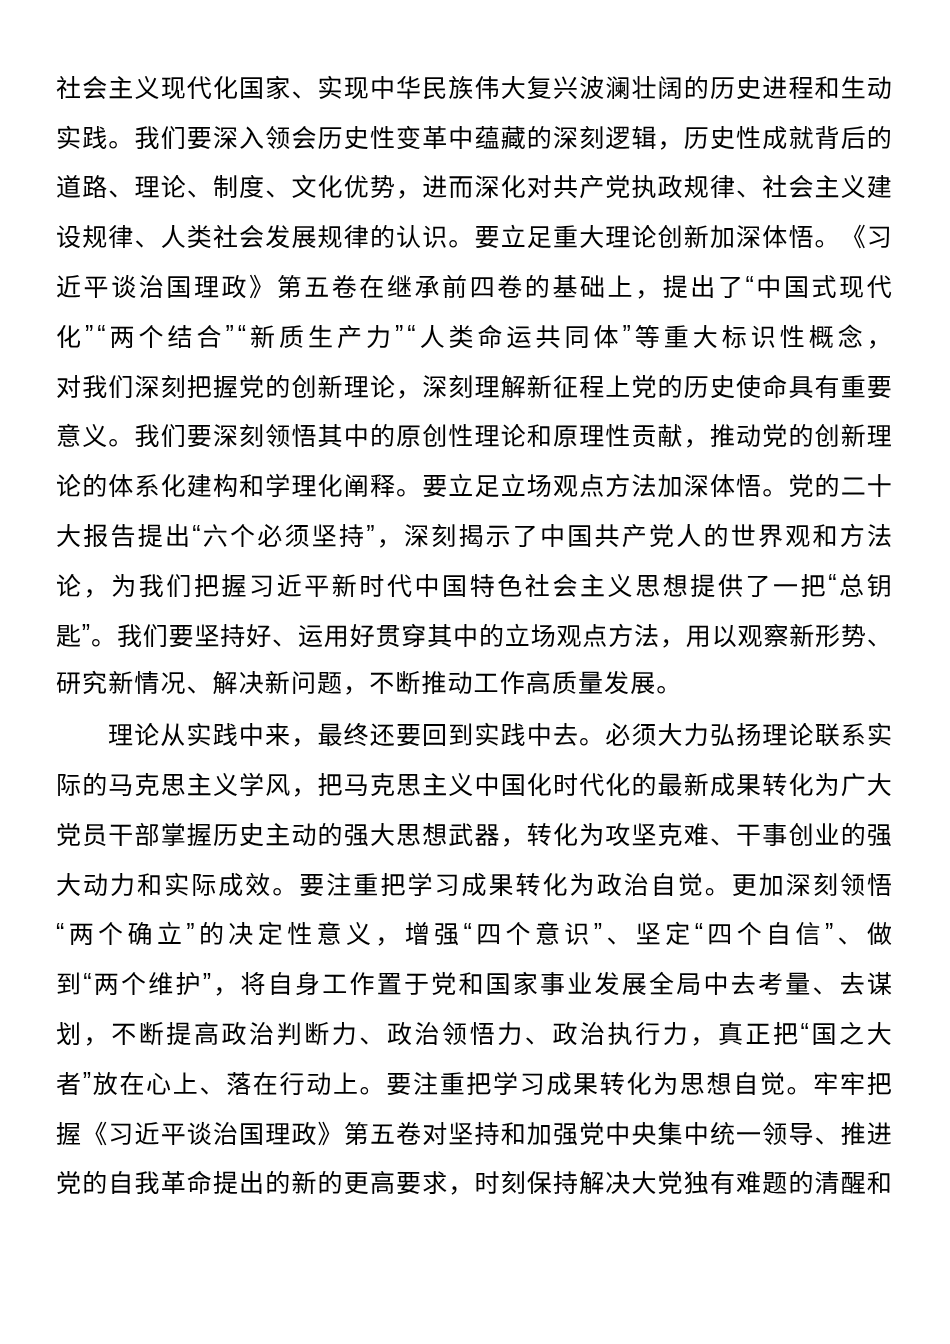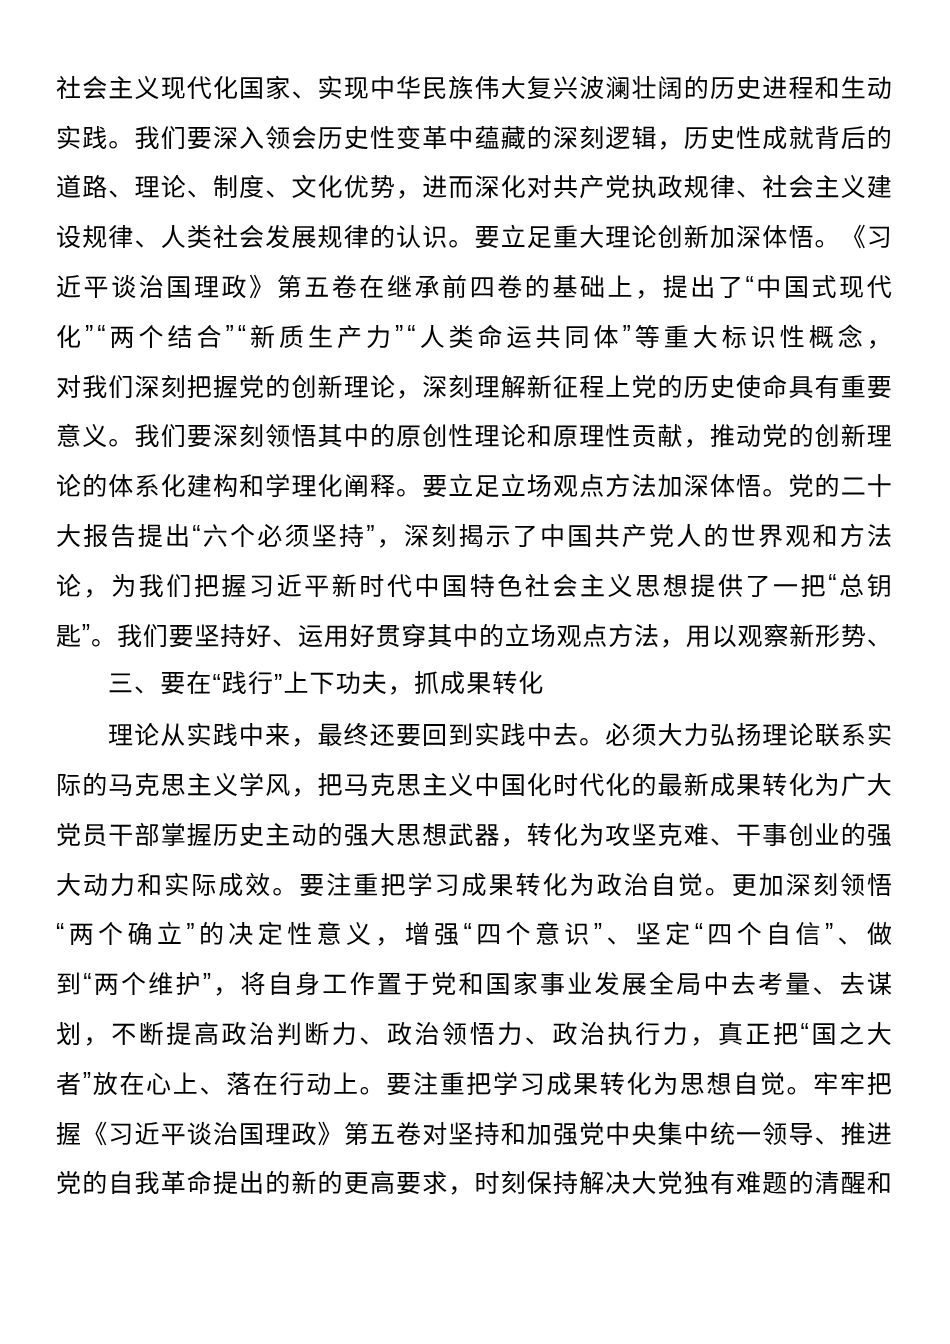--- a/index.html
+++ b/index.html
@@ -455,22 +455,22 @@
         <span>，</span>
         <span>用</span>
         <span>以</span>
         <span>观</span>
         <span>察</span>
         <span>新</span>
         <span>形</span>
         <span>势</span>
         <span>、</span>
       </div>
+    <div class="line block">研究新情况、解决新问题，不断推动工作高质量发展。</div>
 
-    <div class="line block indent">三、要在“践行”上下功夫，抓成果转化</div>
 
     <div class="line j indent">
         <span>理</span>
         <span>论</span>
         <span>从</span>
         <span>实</span>
         <span>践</span>
         <span>中</span>
         <span>来</span>
         <span>，</span>

